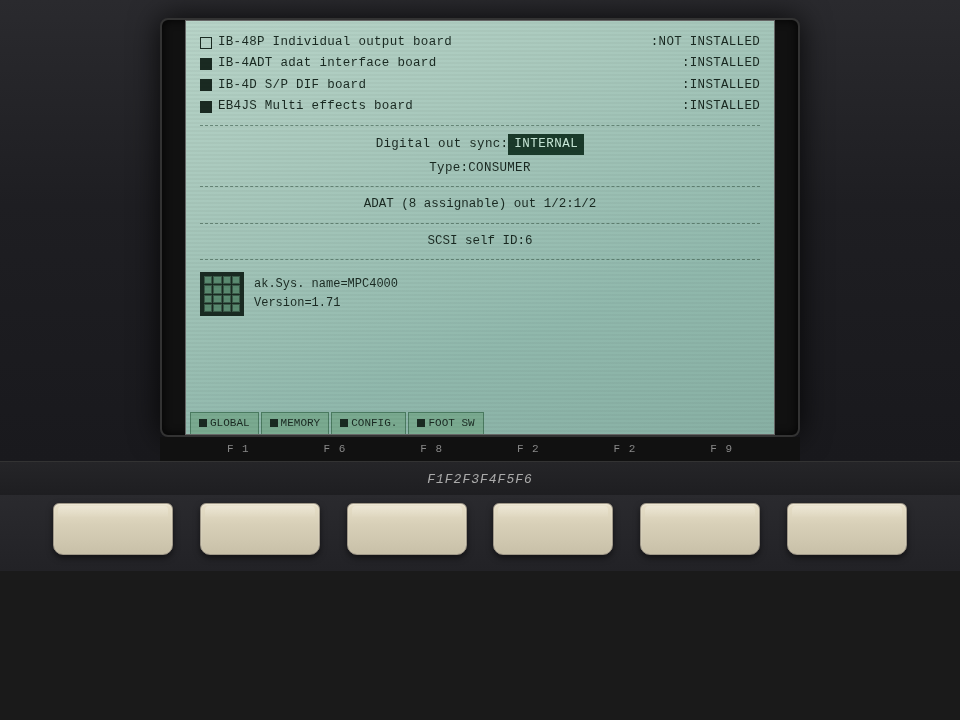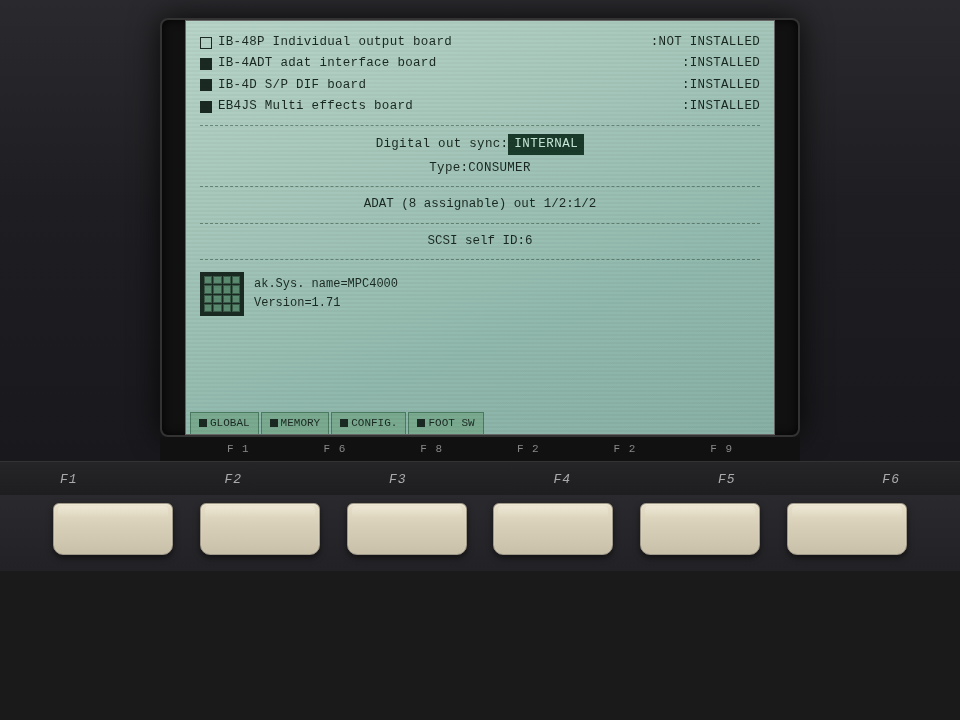--- a/index.html
+++ b/index.html
@@ -237,21 +237,21 @@
       font-family: 'Courier New', monospace;
       letter-spacing: 1px;
     }
 
     
     .fkey-section {
       width: 960px;
       background: linear-gradient(180deg, #252528 0%, #1e1e21 100%);
       padding: 10px 60px 8px;
       display: flex;
-      justify-content: space-between;
+      justify-content: center;
       align-items: center;
       border-top: 1px solid #333;
     }
 
     .fkey-label {
       color: #aaa;
       font-size: 13px;
       font-style: italic;
       font-family: 'Courier New', monospace;
       letter-spacing: 1px;

